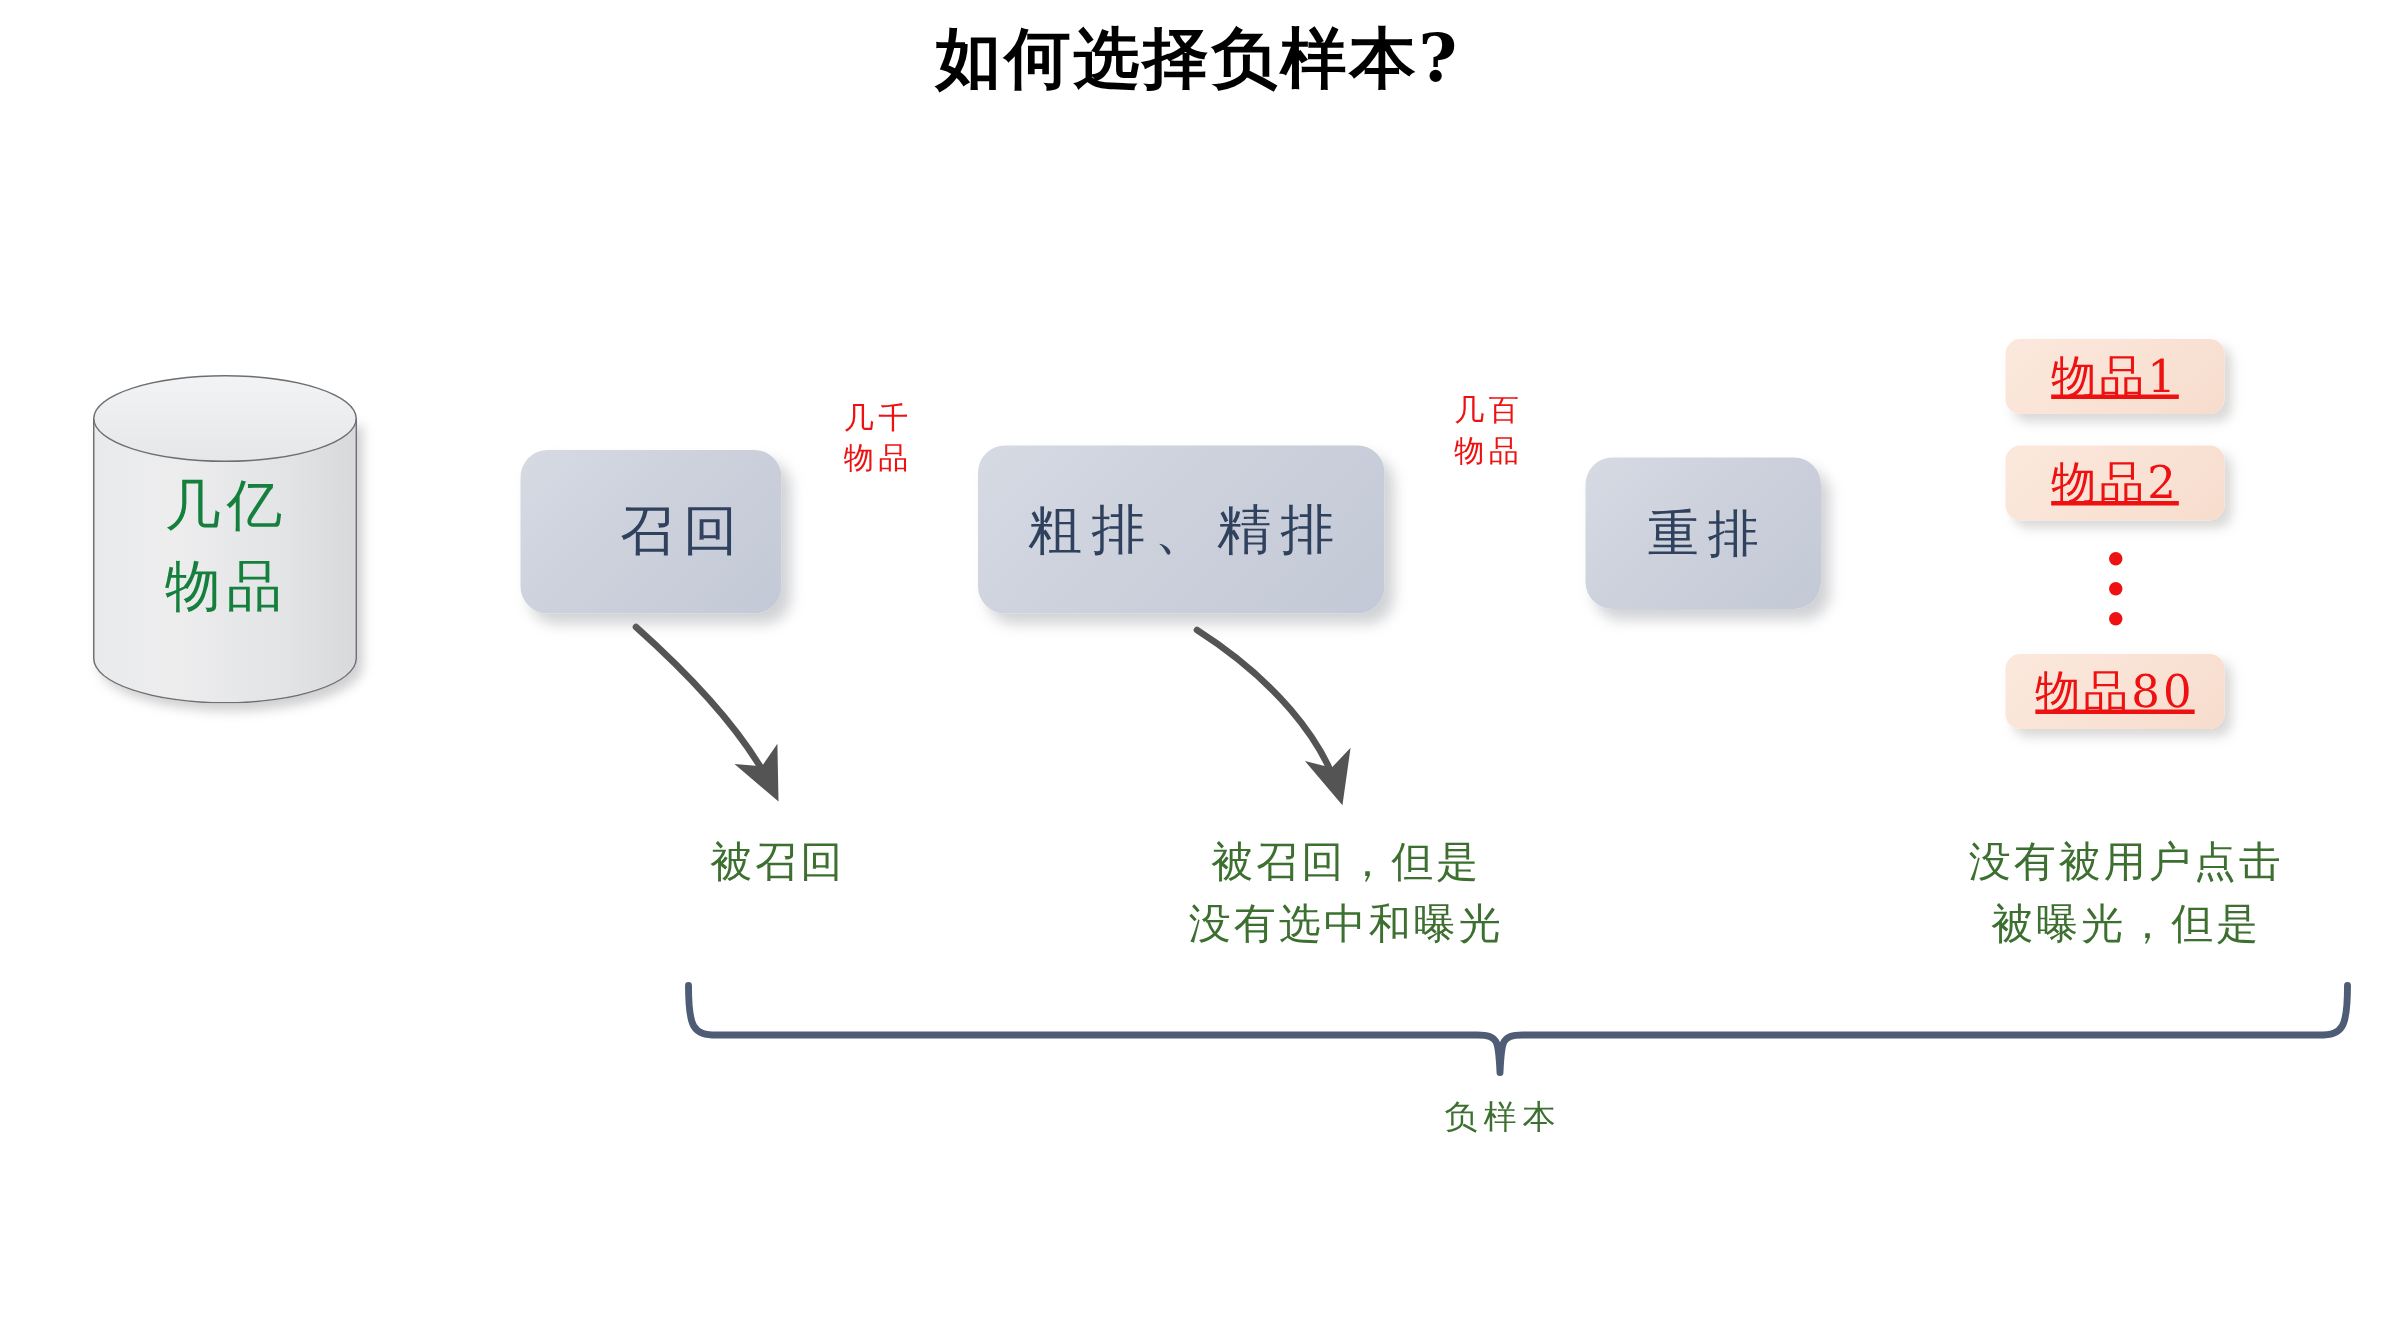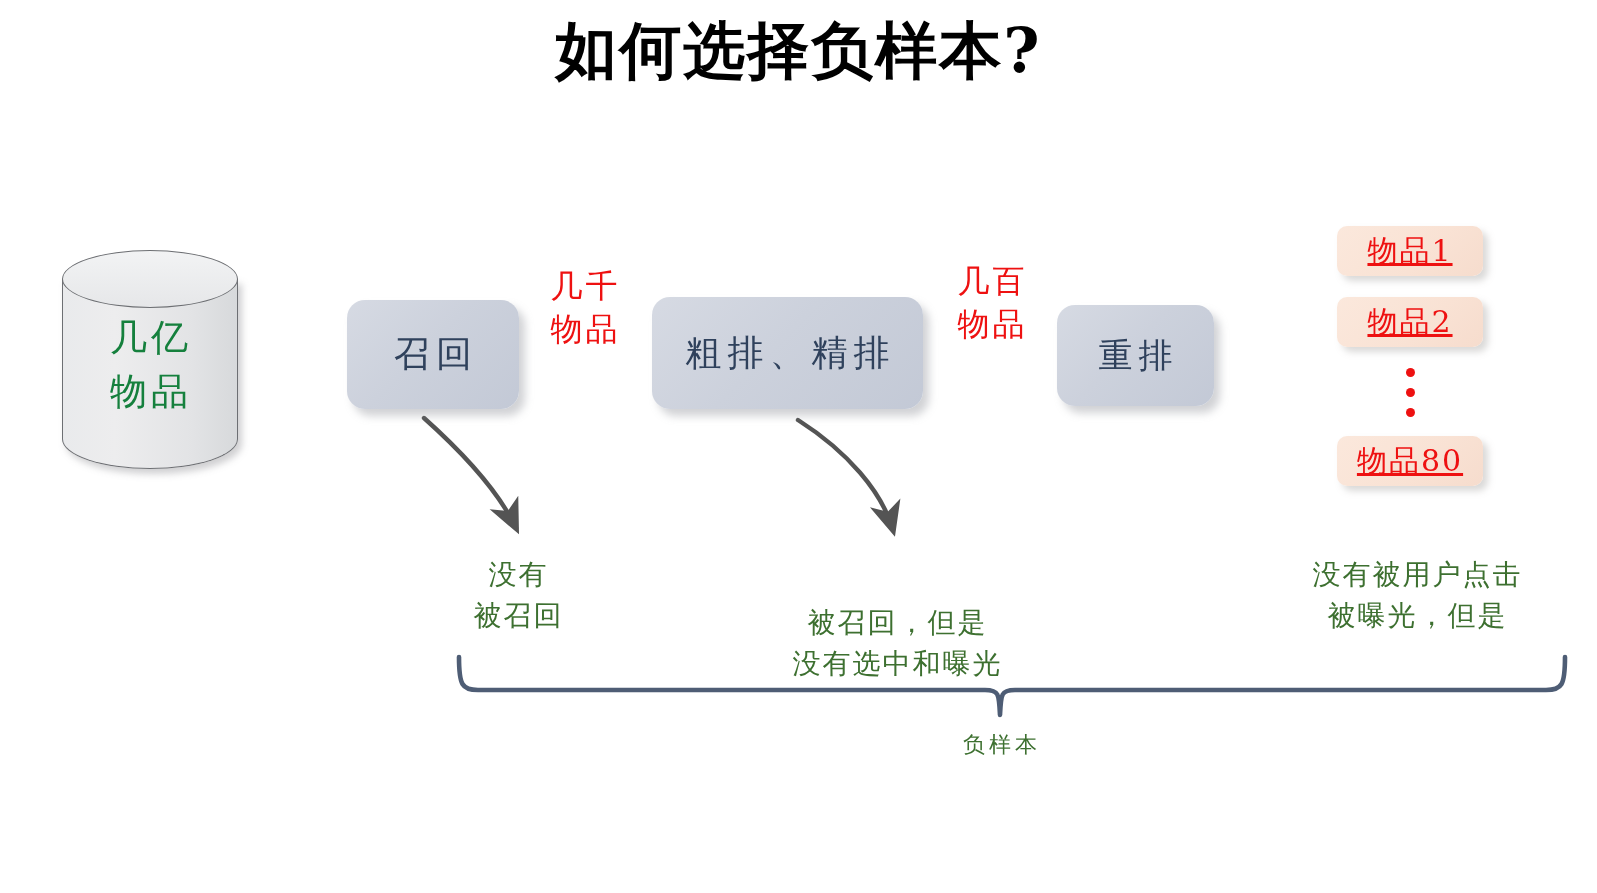--- a/index.html
+++ b/index.html
@@ -23,21 +23,21 @@
   }
 
   .abs { position: absolute; }
 
   
   #title {
     left: 0; right: 0;
     top: 14px;
     text-align: center;
     font-family: "DejaVu Serif", "Liberation Serif", serif;
-    font-size: 62px;
+    font-size: 44px;
     font-weight: bold;
     color: #000000;
     letter-spacing: 2px;
     line-height: 1.2;
     white-space: nowrap;
   }
 
   
   #cylinder {
     left: 62px; top: 249px;
@@ -86,21 +86,21 @@
     box-shadow: 6px 7px 9px rgba(140,142,150,0.40);
     display: flex;
     align-items: center;
     justify-content: center;
     font-family: "DejaVu Serif", "Liberation Serif", serif;
     color: #2f415c;
     letter-spacing: 6px;
     text-indent: 6px;
     white-space: nowrap;
   }
-  #box-recall   { left: 347px;  top: 300px; width: 172px; height: 109px; font-size: 36px; }
+  #box-recall   { left: 347px;  top: 300px; width: 137px; height: 109px; font-size: 36px; padding-left: 37px; }
   #box-rank     { left: 652px;  top: 297px; width: 271px; height: 112px; font-size: 36px; }
   #box-rerank   { left: 1057px; top: 305px; width: 157px; height: 101px; font-size: 34px; }
 
   
   .item-box {
     position: absolute;
     left: 1337px;
     width: 146px;
     border-radius: 10px;
     background: linear-gradient(135deg, #fbe8dc 0%, #f9e2d4 60%, #f6dccd 100%);
@@ -132,21 +132,21 @@
     margin: 0 auto 11px auto;
     background: #ee1111;
     border-radius: 50%;
   }
 
   
   .flow-label {
     position: absolute;
     text-align: center;
     font-family: "DejaVu Serif", "Liberation Serif", serif;
-    font-size: 32px;
+    font-size: 20px;
     line-height: 1.35;
     color: #ee1111;
     letter-spacing: 3px;
     white-space: nowrap;
   }
   .flow-label span { display: block; }
   #flow-thousands { left: 518px; top: 265px; width: 135px; }
   #flow-hundreds  { left: 925px; top: 260px; width: 135px; }
 
   
@@ -155,21 +155,21 @@
     text-align: center;
     font-family: "DejaVu Serif", "Liberation Serif", serif;
     font-size: 28px;
     line-height: 1.45;
     color: #3d7030;
     letter-spacing: 2px;
     white-space: nowrap;
   }
   .note span { display: block; }
   #note-not-recalled  { left: 406px;  top: 555px; width: 225px; }
-  #note-not-exposed   { left: 760px;  top: 555px; width: 275px; margin-top: 48px; }
+  #note-not-exposed   { left: 760px;  top: 555px; width: 275px; }
   #note-not-clicked   { left: 1275px; top: 555px; width: 285px; }
 
   #brace-label {
     position: absolute;
     left: 880px; top: 730px;
     width: 240px;
     text-align: center;
     font-family: "DejaVu Serif", "Liberation Serif", serif;
     font-size: 22px;
     color: #3d7030;
@@ -240,21 +240,20 @@
 <div class="item-box" id="item-1">物品1</div>
 <div class="item-box" id="item-2">物品2</div>
 <div id="item-dots">
   <i></i>
   <i></i>
   <i></i>
 </div>
 <div class="item-box" id="item-80">物品80</div>
 
 <div class="note" id="note-not-recalled">
-  <span>没有</span>
   <span>被召回</span>
 </div>
 <div class="note" id="note-not-exposed">
   <span>被召回，但是</span>
   <span>没有选中和曝光</span>
 </div>
 <div class="note" id="note-not-clicked">
   <span>没有被用户点击</span>
   <span>被曝光，但是</span>
 </div>

